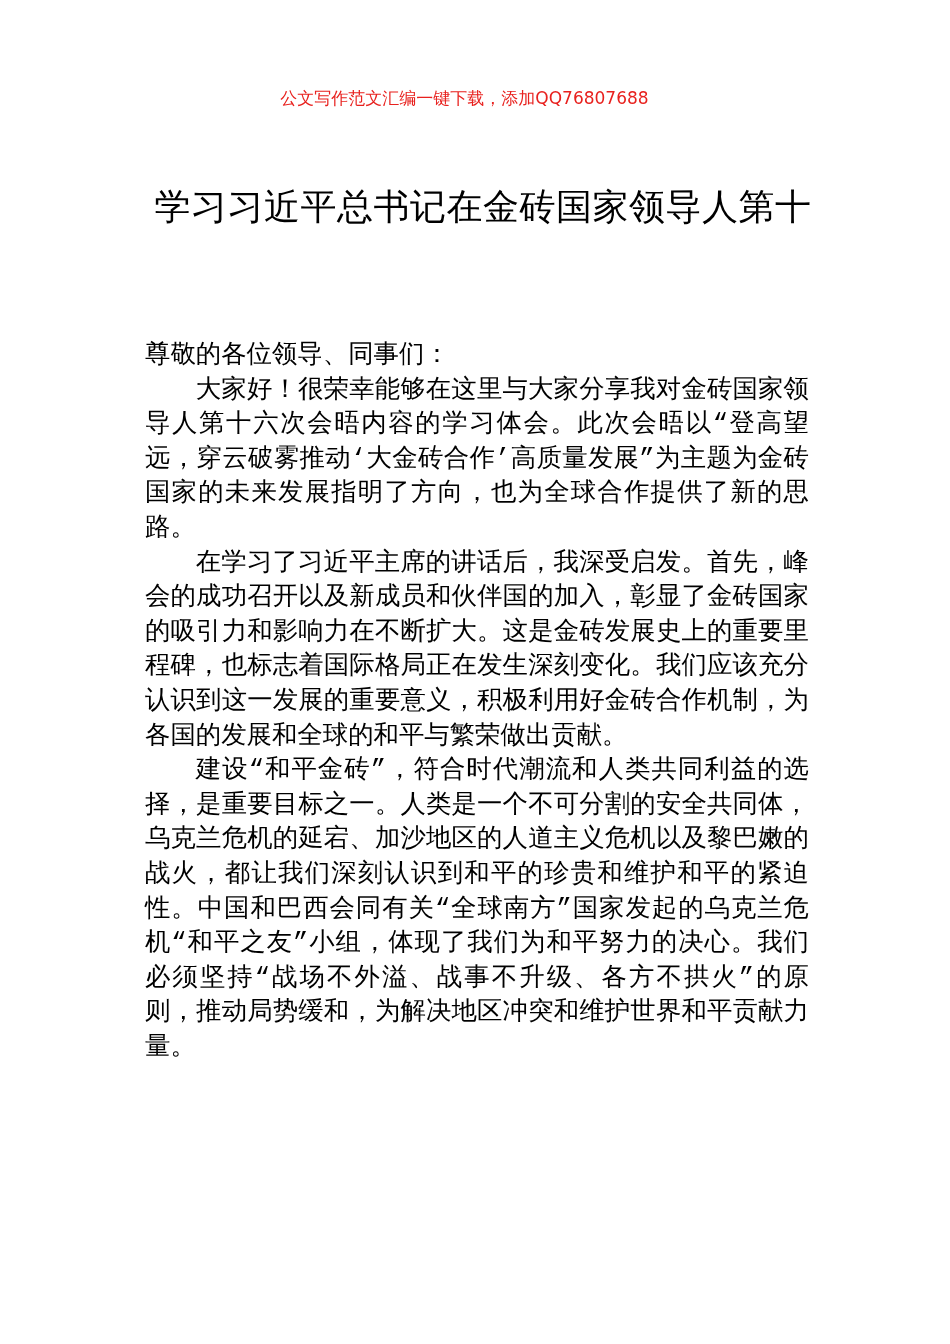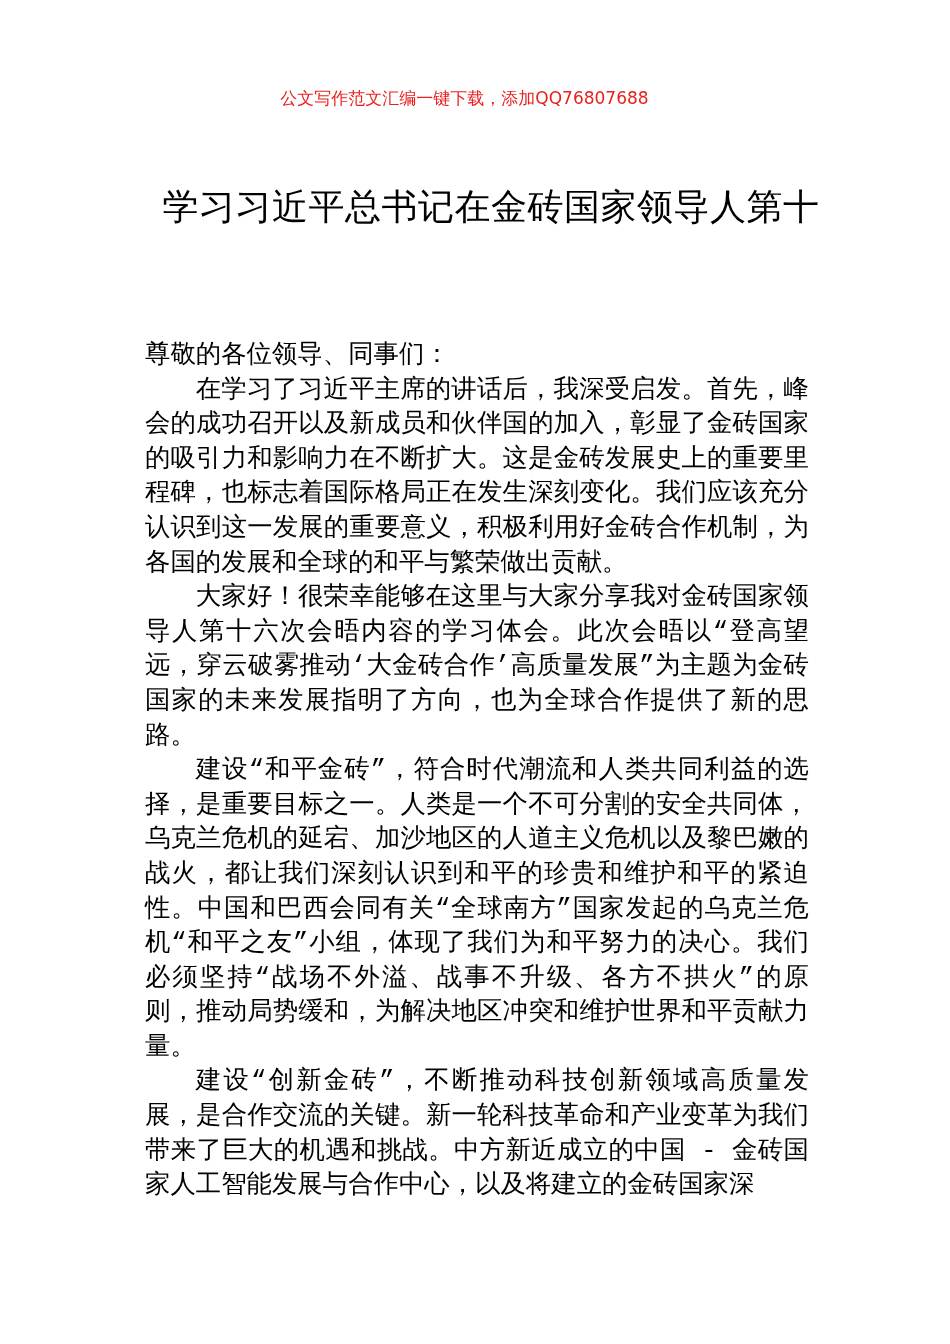--- a/index.html
+++ b/index.html
@@ -21,21 +21,21 @@
       left: 0;
       width: 929px;
       text-align: center;
       font-size: 17px;
       line-height: 28px;
       color: #e8211e;
     }
     .doc-title {
       position: absolute;
       top: 176px;
-      left: 136px;
+      left: 128px;
       width: 710px;
       text-align: center;
       font-size: 36px;
       line-height: 62px;
       margin: 0;
       font-weight: normal;
       letter-spacing: 0.5px;
     }
     .doc-title .line {
       display: block;
@@ -62,17 +62,16 @@
 <body>
 
 <div class="page-header">公文写作范文汇编一键下载，添加QQ76807688</div>
 
 <h1 class="doc-title">
   <span class="line">学习习近平总书记在金砖国家领导人第十</span>
 </h1>
 
 <div class="doc-body">
   <p>尊敬的各位领导、同事们：</p>
+  <p class="indent">大家好！很荣幸能够在这里与大家分享我对金砖国家领导人第十六次会晤内容的学习体会。此次会晤以“登高望远，穿云破雾推动‘大金砖合作’高质量发展”为主题为金砖国家的未来发展指明了方向，也为全球合作提供了新的思路。</p>
   <p class="indent">在学习了习近平主席的讲话后，我深受启发。首先，峰会的成功召开以及新成员和伙伴国的加入，彰显了金砖国家的吸引力和影响力在不断扩大。这是金砖发展史上的重要里程碑，也标志着国际格局正在发生深刻变化。我们应该充分认识到这一发展的重要意义，积极利用好金砖合作机制，为各国的发展和全球的和平与繁荣做出贡献。</p>
-  <p class="indent">大家好！很荣幸能够在这里与大家分享我对金砖国家领导人第十六次会晤内容的学习体会。此次会晤以“登高望远，穿云破雾推动‘大金砖合作’高质量发展”为主题为金砖国家的未来发展指明了方向，也为全球合作提供了新的思路。</p>
   <p class="indent">建设“和平金砖”，符合时代潮流和人类共同利益的选择，是重要目标之一。人类是一个不可分割的安全共同体，乌克兰危机的延宕、加沙地区的人道主义危机以及黎巴嫩的战火，都让我们深刻认识到和平的珍贵和维护和平的紧迫性。中国和巴西会同有关“全球南方”国家发起的乌克兰危机“和平之友”小组，体现了我们为和平努力的决心。我们必须坚持“战场不外溢、战事不升级、各方不拱火”的原则，推动局势缓和，为解决地区冲突和维护世界和平贡献力量。</p>
-  <p class="indent">建设“创新金砖”，不断推动科技创新领域高质量发展，是合作交流的关键。新一轮科技革命和产业变革为我们带来了巨大的机遇和挑战。中方新近成立的中国 - 金砖国家人工智能发展与合作中心，以及将建立的金砖国家深</p>
 </div>
 
 </body></html>

